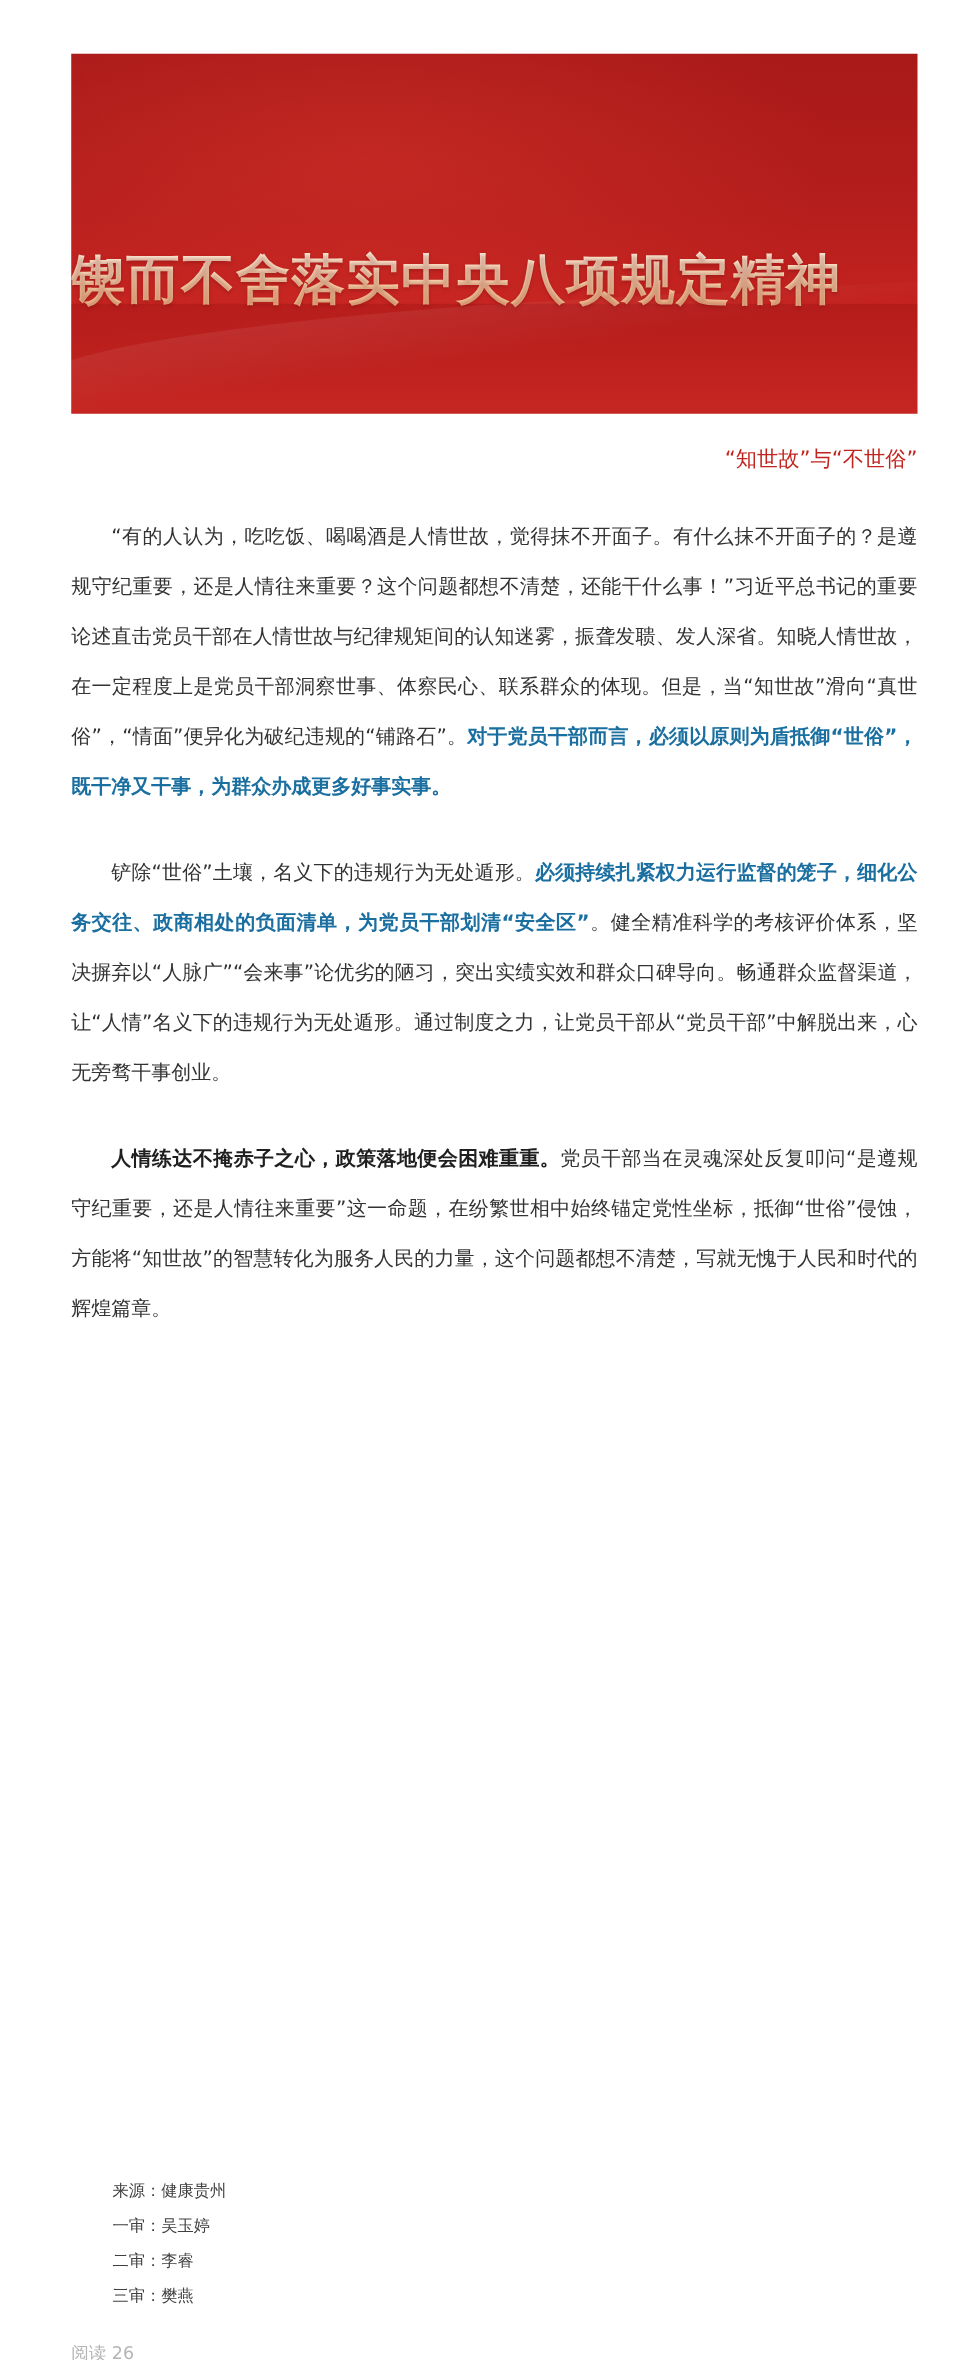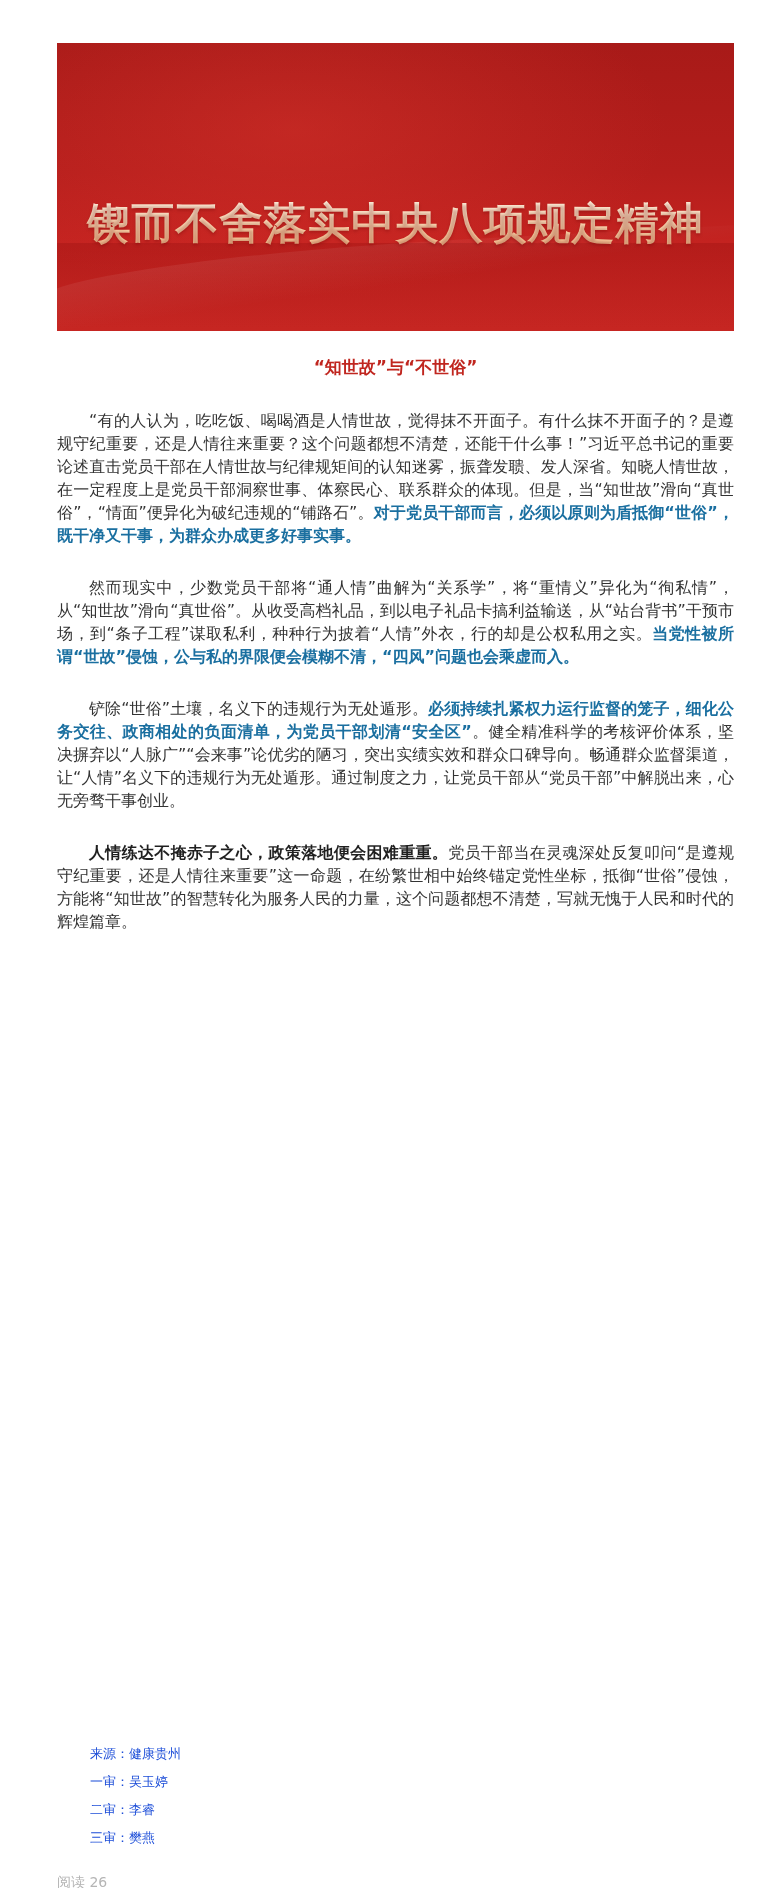--- a/index.html
+++ b/index.html
@@ -20,45 +20,45 @@
       background: linear-gradient(175deg, rgba(255,255,255,0.10) 0%, rgba(255,255,255,0) 40%);
       border-top-left-radius: 60% 40px;
       transform: rotate(-3deg);
     }
     .banner .shade {
       position: absolute; left: 0; top: 200px; width: 677px; height: 88px;
       background: linear-gradient(180deg, rgba(150,15,15,0.35), rgba(200,40,35,0.1));
     }
     .banner-title {
       position: absolute; left: 0; right: 0; top: 152px;
-      text-align: center;
+      text-align: left;
       font-size: 43px; font-weight: bold; letter-spacing: 1px;
       color: #fde3c6;
       background: linear-gradient(180deg, #fff3e4 0%, #fbd2a8 60%, #f4b684 100%);
       -webkit-background-clip: text; background-clip: text;
       -webkit-text-fill-color: transparent;
       text-shadow: 0 2px 3px rgba(90,0,0,0.25);
       white-space: nowrap;
     }
     .article-title {
       position: absolute; left: 57px; width: 677px; top: 356px;
-      text-align: center; font-size: 17px; font-weight: bold; color: #c0261f;
+      text-align: right; font-size: 17px; font-weight: normal; color: #c0261f;
     }
     .content {
       position: absolute; left: 57px; top: 409px; width: 677px;
-      font-size: 16px; line-height: 23px; color: #333333;
+      font-size: 16px; line-height: 40px; color: #333333;
       text-align: justify;
     }
     .content p { margin: 0 0 29px 0; text-indent: 2em; }
     .content p.small-indent { text-indent: 1.2em; }
     .content b { color: #1f1f1f; }
     .content .hl { color: #1a6fa0; font-weight: bold; }
     .credits {
       position: absolute; left: 90px; top: 1740px;
-      font-size: 13px; color: #1d4ed8; line-height: 28px;
+      font-size: 13px; color: #404040; line-height: 28px;
     }
     .credits div { height: 28px; }
     .read-count {
       position: absolute; left: 57px; top: 1874px;
       font-size: 14px; color: #b5b5b5;
     }
   </style>
 </head>
 <body>
 
@@ -68,23 +68,20 @@
   <div class="banner-title">锲而不舍落实中央八项规定精神</div>
 </div>
 
 <div class="article-title">“知世故”与“不世俗”</div>
 
 <div class="content">
   <p>
     <span>“有的人认为，吃吃饭、喝喝酒是人情世故，觉得抹不开面子。有什么抹不开面子的？是遵规守纪重要，还是人情往来重要？这个问题都想不清楚，还能干什么事！”习近平总书记的重要论述直击党员干部在人情世故与纪律规矩间的认知迷雾，振聋发聩、发人深省。知晓人情世故，在一定程度上是党员干部洞察世事、体察民心、联系群众的体现。但是，当“知世故”滑向“真世俗”，“情面”便异化为破纪违规的“铺路石”。</span><span class="hl">对于党员干部而言，必须以原则为盾抵御“世俗”，既干净又干事，为群众办成更多好事实事。</span>
   </p>
   <p>
-    <span>然而现实中，少数党员干部将“通人情”曲解为“关系学”，将“重情义”异化为“徇私情”，从“知世故”滑向“真世俗”。从收受高档礼品，到以电子礼品卡搞利益输送，从“站台背书”干预市场，到“条子工程”谋取私利，种种行为披着“人情”外衣，行的却是公权私用之实。</span><span class="hl">当党性被所谓“世故”侵蚀，公与私的界限便会模糊不清，“四风”问题也会乘虚而入。</span>
-  </p>
-  <p>
     <span>铲除“世俗”土壤，名义下的违规行为无处遁形。</span><span class="hl">必须持续扎紧权力运行监督的笼子，细化公务交往、政商相处的负面清单，为党员干部划清“安全区”</span><span>。健全精准科学的考核评价体系，坚决摒弃以“人脉广”“会来事”论优劣的陋习，突出实绩实效和群众口碑导向。畅通群众监督渠道，让“人情”名义下的违规行为无处遁形。通过制度之力，让党员干部从“党员干部”中解脱出来，心无旁骛干事创业。</span>
   </p>
   <p>
     <b>人情练达不掩赤子之心，政策落地便会困难重重。</b><span>党员干部当在灵魂深处反复叩问“是遵规守纪重要，还是人情往来重要”这一命题，在纷繁世相中始终锚定党性坐标，抵御“世俗”侵蚀，方能将“知世故”的智慧转化为服务人民的力量，这个问题都想不清楚，写就无愧于人民和时代的辉煌篇章。</span>
   </p>
 </div>
 
 <div class="credits">
   <div><span>来源：</span><span>健康贵州</span></div>
   <div><span>一审：</span><span>吴玉婷</span></div>

